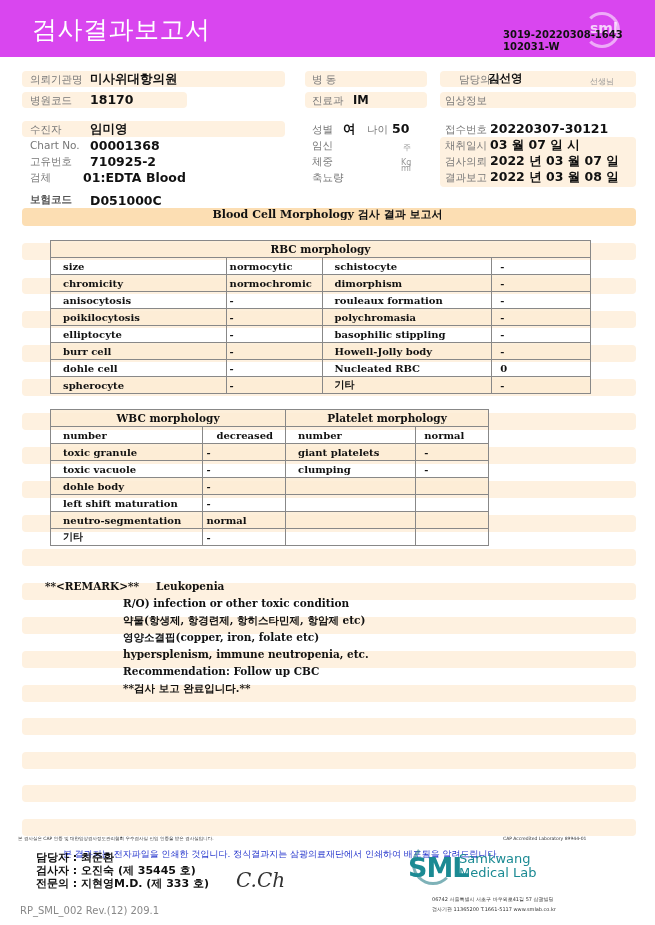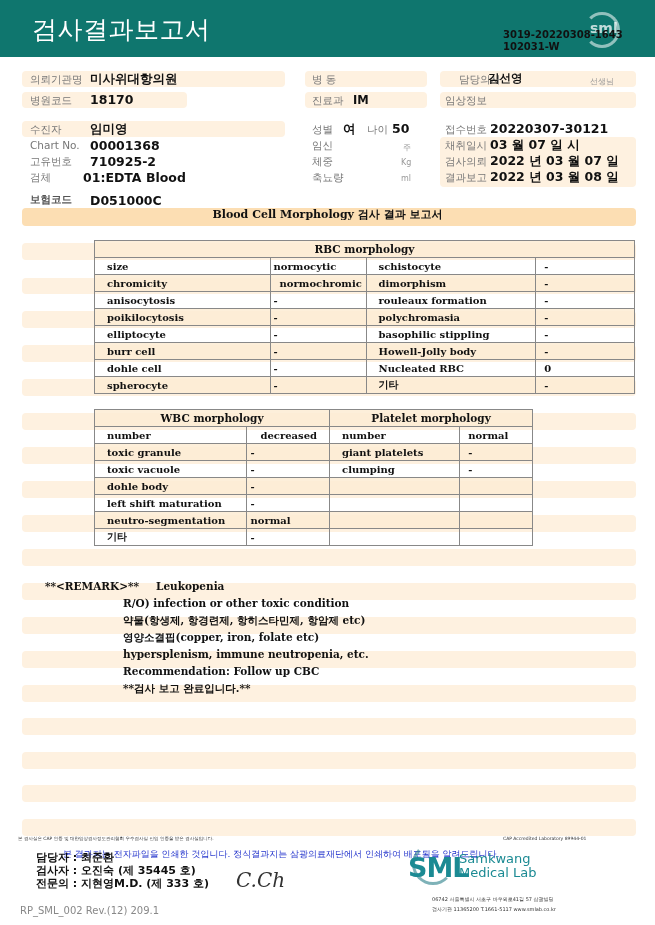--- a/index.html
+++ b/index.html
@@ -1,35 +1,35 @@
 <!DOCTYPE html>
 <html><head>
 <meta charset="utf-8">
 <style>
   * { margin:0; padding:0; box-sizing:border-box; }
   html, body { width:655px; height:925px; background:#ffffff; overflow:hidden; }
   body { position:relative; font-family:"DejaVu Sans", sans-serif; color:#111; }
 
-  .header { position:absolute; left:0; top:0; width:655px; height:57px; background:#0f766e; }
+  .header { position:absolute; left:0; top:0; width:655px; height:57px; background:#d946ef; }
   .header-title { position:absolute; left:32px; top:13px; font-size:25px; color:#fff; letter-spacing:0.5px; }
   .header-code { position:absolute; left:503px; top:29px; font-size:10px; font-weight:bold; color:#111; line-height:12px; font-family:"DejaVu Sans", sans-serif; }
   .header-logo { position:absolute; left:584px; top:12px; width:36px; height:36px; border-radius:50%; border:3px solid rgba(255,255,255,0.55); border-left-color:transparent; }
   .header-logo-text { position:absolute; left:590px; top:20px; font-size:14px; font-weight:bold; color:rgba(255,255,255,0.75); }
 
   .band { position:absolute; background:#fdecd4; border-radius:4px; }
   .band.light { background:#fef1e0; }
   .band.dark { background:#fcdeb3; }
 
   .lbl { position:absolute; font-size:10.5px; color:#777; white-space:nowrap; }
   .val { position:absolute; font-size:12.5px; font-weight:bold; color:#111; white-space:nowrap; }
   .unit { position:absolute; font-size:8px; color:#999; }
 
   .section-title { position:absolute; left:0; width:655px; top:207px; text-align:center; font-family:"DejaVu Serif", serif; font-weight:bold; font-size:11px; color:#111; }
 
-  table.morph { position:absolute; border-collapse:collapse; font-family:"DejaVu Serif", serif; font-weight:bold; font-size:10px; color:#111;margin-left:44px; }
+  table.morph { position:absolute; border-collapse:collapse; font-family:"DejaVu Serif", serif; font-weight:bold; font-size:10px; color:#111; }
   table.morph td { border:1px solid #888; height:17px; padding:0 0 0 12px; white-space:nowrap; vertical-align:middle; }
   table.morph td.hdr { text-align:center; padding:0; font-size:10.5px; }
   table.morph tr.tint td { background:rgba(253,236,212,0.85); }
 
   .remark { position:absolute; font-family:"DejaVu Serif", serif; font-weight:bold; font-size:10.5px; color:#111; white-space:nowrap; }
 
   .fine { position:absolute; font-size:4.5px; color:#333; white-space:nowrap; }
   .notice { position:absolute; left:56px; top:848px; font-size:9px; color:#2233cc; white-space:nowrap;margin-left:7px; }
   .sign { position:absolute; font-size:11px; font-weight:bold; color:#111; white-space:nowrap; }
   .rev { position:absolute; left:20px; top:905px; font-size:10px; color:#888; }
@@ -89,21 +89,21 @@
 
 <div class="lbl" style="left:312px;top:123px;">성별</div>
 <div class="val" style="left:343px;top:121px;">여</div>
 <div class="lbl" style="left:367px;top:123px;">나이</div>
 <div class="val" style="left:392px;top:121px;">50</div>
 <div class="lbl" style="left:312px;top:139px;">임신</div>
 <div class="unit" style="left:403px;top:142px;">주</div>
 <div class="lbl" style="left:312px;top:155px;">체중</div>
 <div class="unit" style="left:401px;top:158px;">Kg</div>
 <div class="lbl" style="left:312px;top:171px;">축뇨량</div>
-<div class="unit" style="left:401px;top:174px;">ml</div>
+<div class="unit" style="left:401px;top:164px;">ml</div>
 
 <div class="lbl" style="left:445px;top:123px;">접수번호</div>
 <div class="val" style="left:490px;top:121px;">20220307-30121</div>
 <div class="lbl" style="left:445px;top:139px;">채취일시</div>
 <div class="val" style="left:490px;top:137px;">03 월 07 일 시</div>
 <div class="lbl" style="left:445px;top:155px;">검사의뢰</div>
 <div class="val" style="left:490px;top:153px;">2022 년 03 월 07 일</div>
 <div class="lbl" style="left:445px;top:171px;">결과보고</div>
 <div class="val" style="left:490px;top:169px;">2022 년 03 월 08 일</div>
 
@@ -141,21 +141,21 @@
         <td class="hdr" colspan="4">RBC morphology</td>
       </tr>
   <tr>
     <td>size</td>
         <td style="padding-left:3px">normocytic</td>
     <td>schistocyte</td>
         <td style="padding-left:8px">-</td>
       </tr>
   <tr class="tint">
     <td>chromicity</td>
-        <td style="padding-left:9px">normochromic</td>
+        <td style="padding-left:3px">normochromic</td>
     <td>dimorphism</td>
         <td style="padding-left:8px">-</td>
       </tr>
   <tr>
     <td>anisocytosis</td>
         <td style="padding-left:3px">-</td>
     <td>rouleaux formation</td>
         <td style="padding-left:8px">-</td>
       </tr>
   <tr class="tint">

